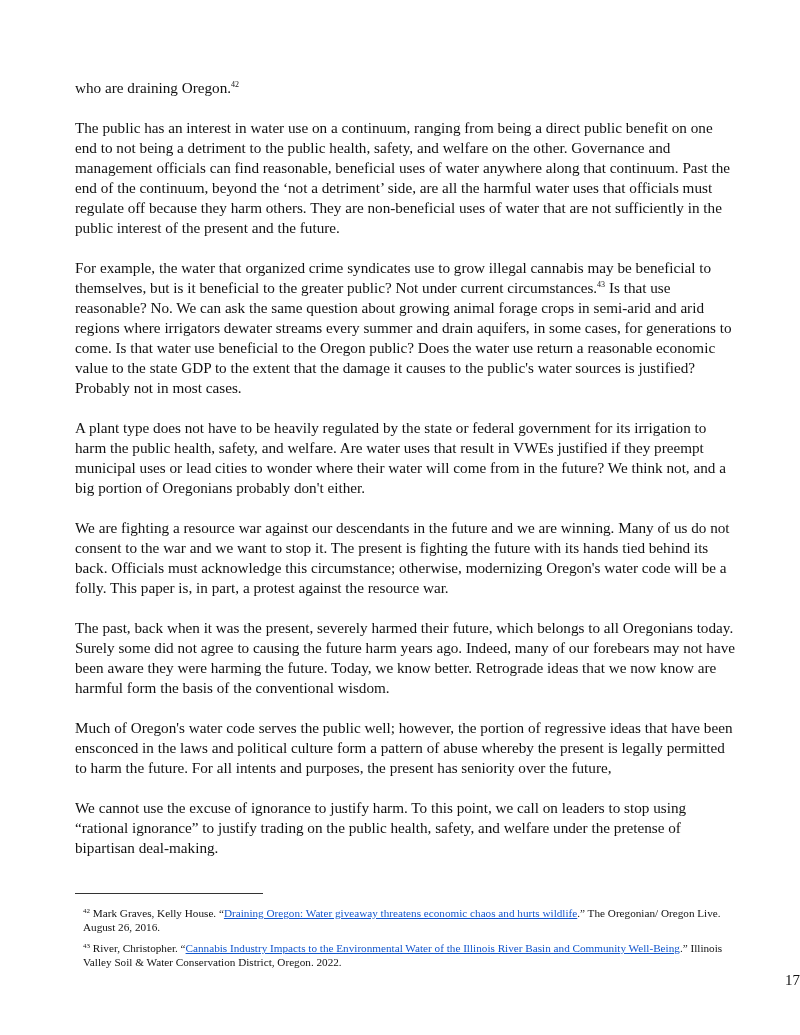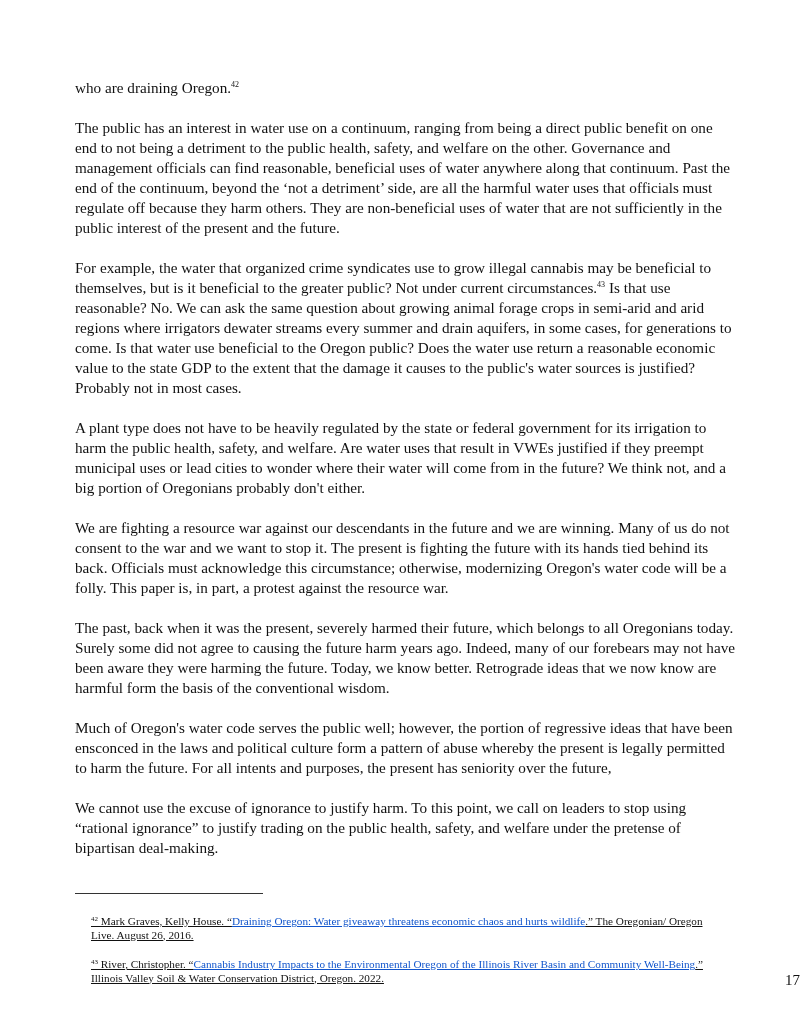--- a/index.html
+++ b/index.html
@@ -3,21 +3,21 @@
 <meta charset="utf-8">
 <style>
   html, body { margin: 0; padding: 0; background: #ffffff; }
   body { width: 800px; height: 1035px; position: relative; overflow: hidden;
          font-family: "Liberation Serif", "DejaVu Serif", serif; color: #111; }
   .page { position: absolute; left: 75px; top: 70px; width: 660px; }
   p.body { margin: 8px 0 20px 0; font-size: 15.2px; line-height: 20px; }
   sup { font-size: 8px; line-height: 0; vertical-align: 6px; }
   .rule { position: absolute; left: 75px; top: 893px; width: 188px; border-top: 1px solid #333; }
   .footnotes { position: absolute; left: 75px; top: 899px; width: 660px; font-size: 11.2px; line-height: 13.5px; }
-  .footnotes p { margin: 16px; text-decoration: underline; }
+  .footnotes p { margin: 8px; }
   .footnotes sup { font-size: 7px; vertical-align: 4px; }
   a.link { color: #1155cc; text-decoration: underline; }
   .pagenum { position: absolute; left: 0; width: 800px; top: 972px; text-align: right; font-size: 15px; }
 </style>
 </head>
 <body>
 
 <div class="page">
   <p class="body"><span>who are draining Oregon.</span><sup>42</sup></p>
   <p class="body">The public has an interest in water use on a continuum, ranging from being a direct public benefit on one end to not being a detriment to the public health, safety, and welfare on the other. Governance and management officials can find reasonable, beneficial uses of water anywhere along that continuum. Past the end of the continuum, beyond the ‘not a detriment’ side, are all the harmful water uses that officials must regulate off because they harm others. They are non-beneficial uses of water that are not sufficiently in the public interest of the present and the future.</p>
@@ -26,16 +26,16 @@
   <p class="body">We are fighting a resource war against our descendants in the future and we are winning. Many of us do not consent to the war and we want to stop it. The present is fighting the future with its hands tied behind its back. Officials must acknowledge this circumstance; otherwise, modernizing Oregon's water code will be a folly. This paper is, in part, a protest against the resource war.</p>
   <p class="body">The past, back when it was the present, severely harmed their future, which belongs to all Oregonians today. Surely some did not agree to causing the future harm years ago. Indeed, many of our forebears may not have been aware they were harming the future. Today, we know better. Retrograde ideas that we now know are harmful form the basis of the conventional wisdom.</p>
   <p class="body">Much of Oregon's water code serves the public well; however, the portion of regressive ideas that have been ensconced in the laws and political culture form a pattern of abuse whereby the present is legally permitted to harm the future. For all intents and purposes, the present has seniority over the future,</p>
   <p class="body">We cannot use the excuse of ignorance to justify harm. To this point, we call on leaders to stop using “rational ignorance” to justify trading on the public health, safety, and welfare under the pretense of bipartisan deal-making.</p>
 </div>
 
 <div class="rule"></div>
 
 <div class="footnotes">
   <p><sup>42</sup><span> Mark Graves, Kelly House. “</span><a class="link">Draining Oregon: Water giveaway threatens economic chaos and hurts wildlife</a><span>.” The Oregonian/ Oregon Live. August 26, 2016.</span></p>
-  <p><sup>43</sup><span> River, Christopher. “</span><a class="link">Cannabis Industry Impacts to the Environmental Oregon of the Illinois River Basin and Community Well-Being</a><span>.” Illinois Valley Soil &amp; Water Conservation District, Oregon. 2022.</span></p>
+  <p><sup>43</sup><span> River, Christopher. “</span><a class="link">Cannabis Industry Impacts to the Environmental Water of the Illinois River Basin and Community Well-Being</a><span>.” Illinois Valley Soil &amp; Water Conservation District, Oregon. 2022.</span></p>
 </div>
 
 <div class="pagenum">17</div>
 
 </body></html>

